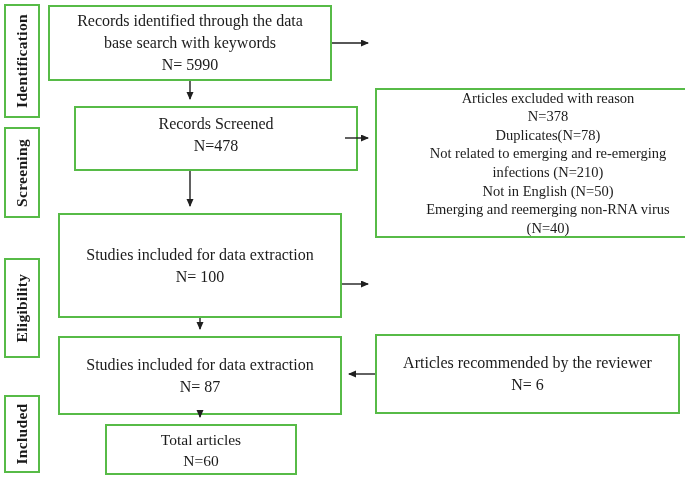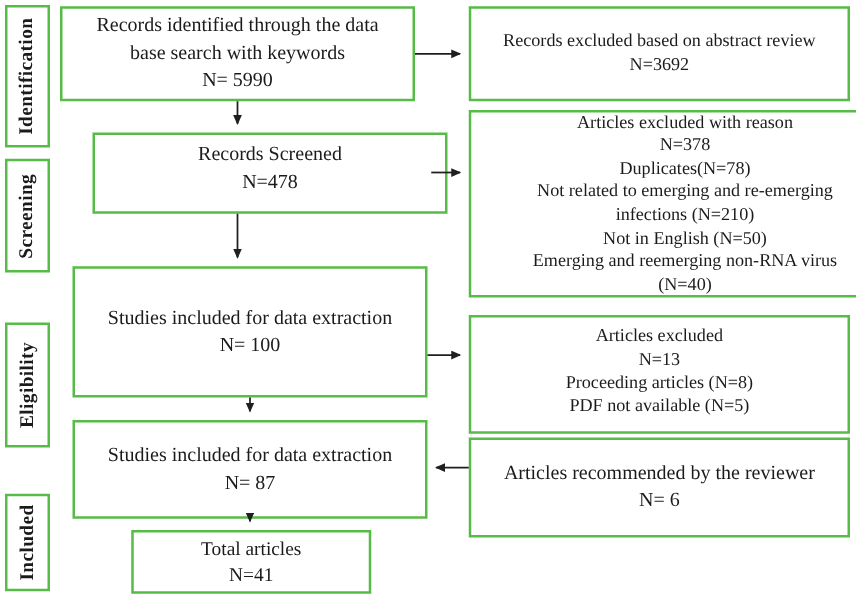--- a/index.html
+++ b/index.html
@@ -88,44 +88,34 @@
   <div class="box main-box" style="left:58px;top:213px;width:284px;height:105px;">
     <div>Studies included for data extraction
 N= 100</div>
   </div>
   <div class="box main-box" style="left:58px;top:336px;width:284px;height:79px;">
     <div>Studies included for data extraction
 N= 87</div>
   </div>
   <div class="box main-box" style="left:105px;top:424px;width:192px;height:51px;font-size:15.5px;line-height:21px;">
     <div>Total articles
-N=41</div>
+N=60</div>
   </div>
 
-  <div class="box side-box" style="left:375px;top:5px;width:305px;height:76px;">
-    <div>Records excluded based on abstract review
-N=3692</div>
-  </div>
   <div class="box side-box" style="left:375px;top:88px;width:346px;height:150px;">
     <div>Articles excluded with reason
 N=378
 Duplicates(N=78)
 Not related to emerging and re-emerging
 infections (N=210)
 Not in English (N=50)
 Emerging and reemerging non-RNA virus
 (N=40)</div>
   </div>
-  <div class="box side-box" style="left:375px;top:252px;width:305px;height:95px;align-items:flex-start;padding-top:6px;">
-    <div>Articles excluded
-N=13
-Proceeding articles (N=8)
-PDF not available (N=5)</div>
-  </div>
-  <div class="box side-box" style="left:375px;top:350px;width:305px;height:80px;font-size:16px;line-height:22px;">
+  <div class="box side-box" style="left:375px;top:334px;width:305px;height:80px;font-size:16px;line-height:22px;">
     <div>Articles recommended by the reviewer
 N= 6</div>
   </div>
 
   <svg id="arrows" width="685" height="478" viewBox="0 0 685 478">
     <defs>
       <marker id="ah" markerWidth="9" markerHeight="8" refX="7" refY="3.5" orient="auto" markerUnits="userSpaceOnUse">
         <path d="M0,0 L8,3.5 L0,7 Z" fill="#1f1f1f"></path>
       </marker>
     </defs>

